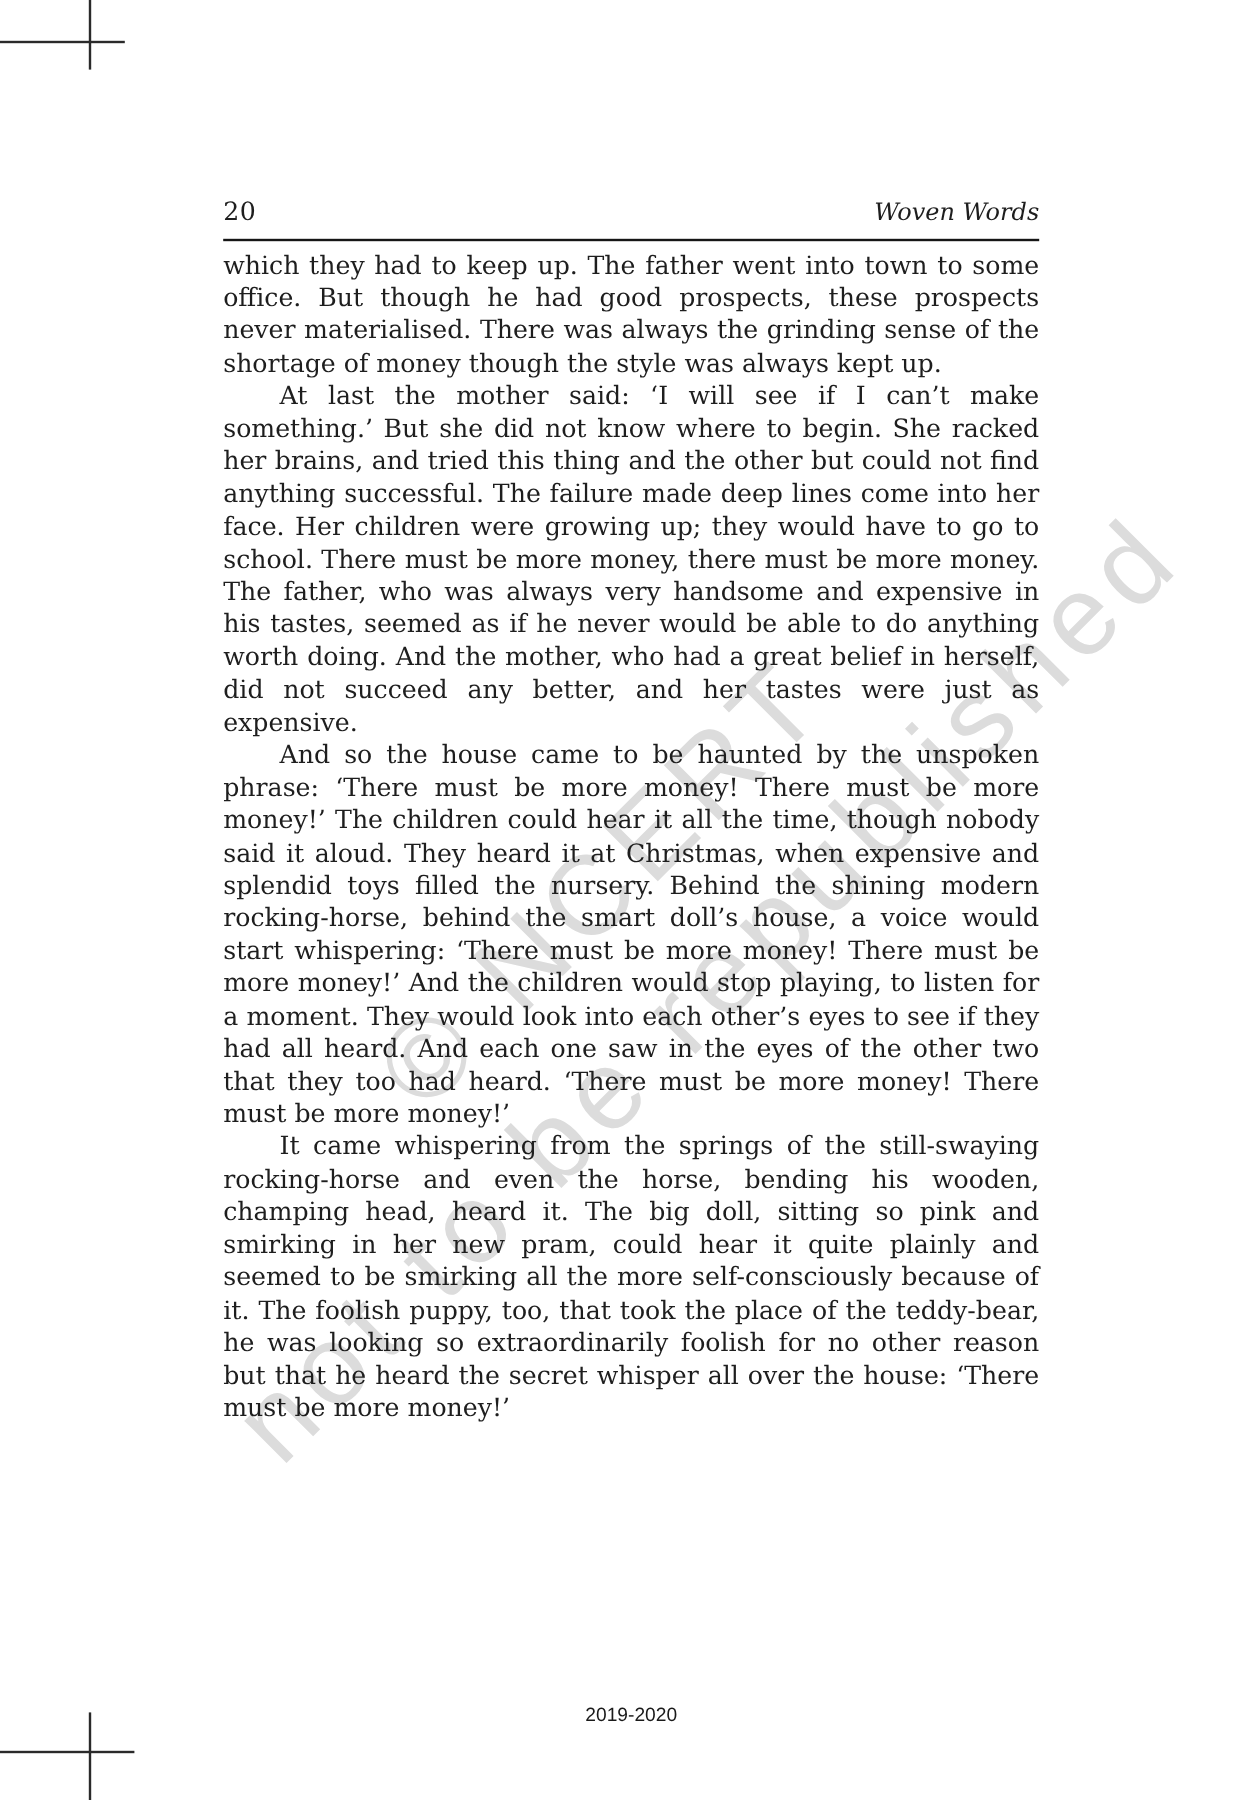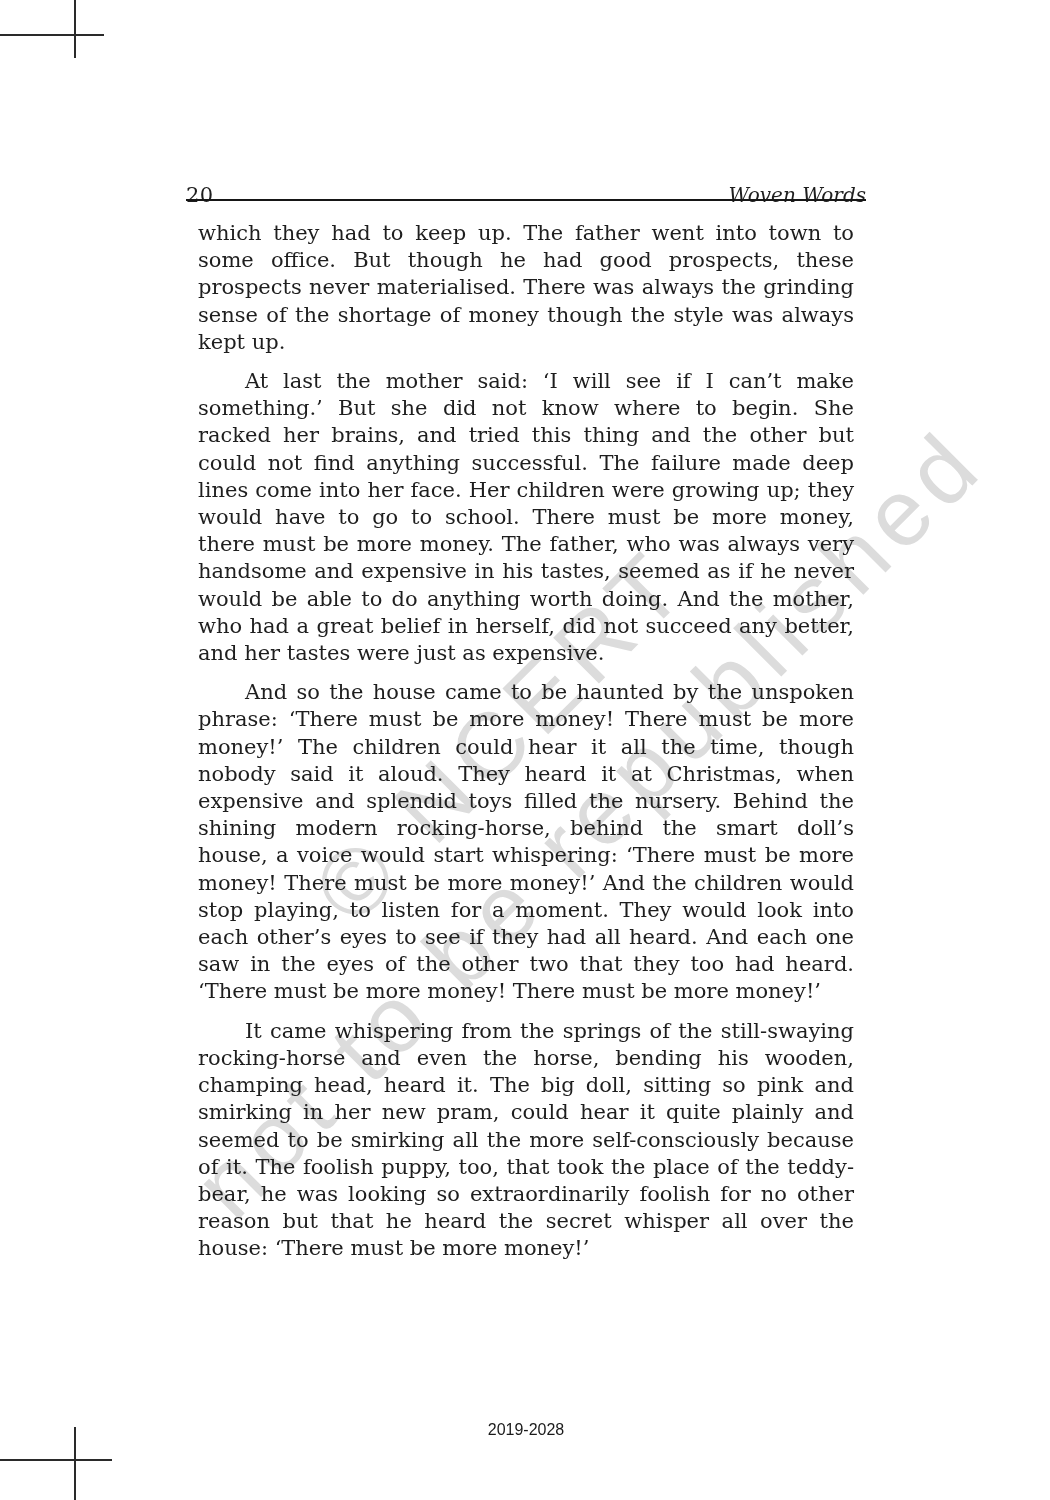--- a/index.html
+++ b/index.html
@@ -39,21 +39,21 @@
     white-space: nowrap;
     user-select: none;
     z-index: 0;
   }
 
   
   .header {
     position: absolute;
     left: 186px;
     width: 680px;
-    top: 183px;
+    top: 164px;
     display: flex;
     justify-content: space-between;
     align-items: baseline;
     z-index: 1;
   }
   .page-num {
     font-size: 21px;
     letter-spacing: 0.5px;
   }
   .book-title {
@@ -75,21 +75,21 @@
     position: absolute;
     left: 186px;
     top: 208px;
     width: 680px;
     font-size: 21px;
     line-height: 27.2px;
     text-align: justify;
     z-index: 1;
   }
   .body-text p {
-    margin: 12px;
+    margin: 0;
     padding: 0;
   }
   .body-text p.indent {
     text-indent: 47px;
   }
 
   
   .footer {
     position: absolute;
     left: 186px;
@@ -124,16 +124,16 @@
   <div class="header-rule"></div>
 
   <div class="body-text">
     <p>which they had to keep up. The father went into town to some office. But though he had good prospects, these prospects never materialised. There was always the grinding sense of the shortage of money though the style was always kept up.</p>
     <p class="indent">At last the mother said: ‘I will see if I can’t make something.’ But she did not know where to begin. She racked her brains, and tried this thing and the other but could not find anything successful. The failure made deep lines come into her face. Her children were growing up; they would have to go to school. There must be more money, there must be more money. The father, who was always very handsome and expensive in his tastes, seemed as if he never would be able to do anything worth doing. And the mother, who had a great belief in herself, did not succeed any better, and her tastes were just as expensive.</p>
     <p class="indent">And so the house came to be haunted by the unspoken phrase: ‘There must be more money! There must be more money!’ The children could hear it all the time, though nobody said it aloud. They heard it at Christmas, when expensive and splendid toys filled the nursery. Behind the shining modern rocking-horse, behind the smart doll’s house, a voice would start whispering: ‘There must be more money! There must be more money!’ And the children would stop playing, to listen for a moment. They would look into each other’s eyes to see if they had all heard. And each one saw in the eyes of the other two that they too had heard. ‘There must be more money! There must be more money!’</p>
     <p class="indent">It came whispering from the springs of the still-swaying rocking-horse and even the horse, bending his wooden, champing head, heard it. The big doll, sitting so pink and smirking in her new pram, could hear it quite plainly and seemed to be smirking all the more self-consciously because of it. The foolish puppy, too, that took the place of the teddy-bear, he was looking so extraordinarily foolish for no other reason but that he heard the secret whisper all over the house: ‘There must be more money!’</p>
   </div>
 
   <div class="footer">
-    <span>2019-2028</span>
+    <span>2019-2020</span>
   </div>
 
 </div>
 
 </body></html>

